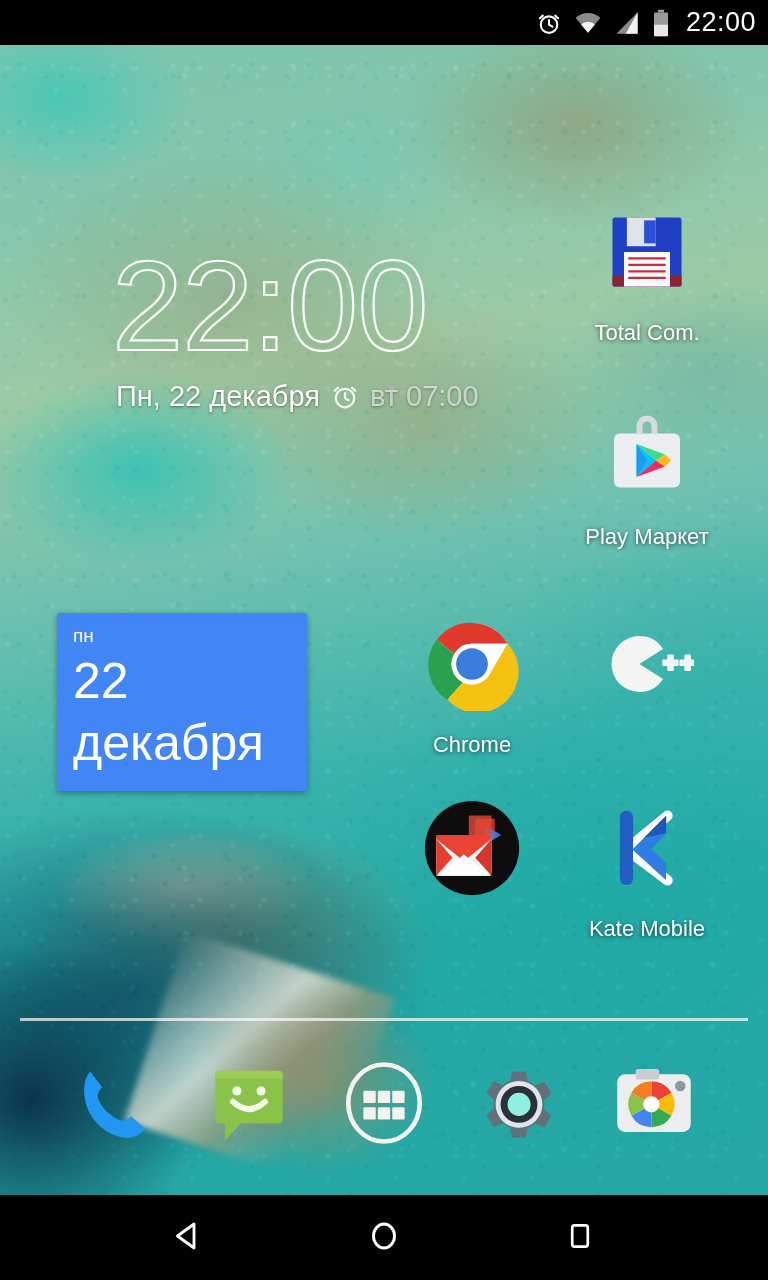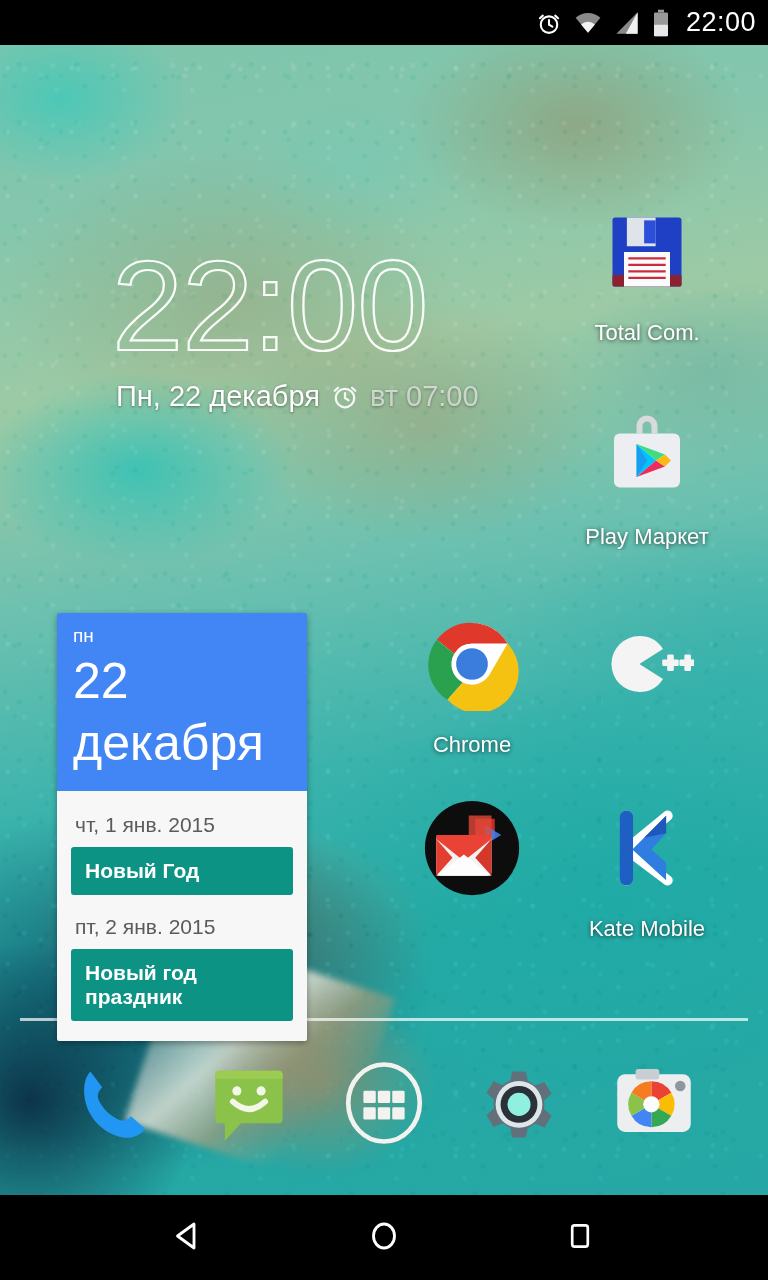--- a/index.html
+++ b/index.html
@@ -194,26 +194,20 @@
       </span>
       <span class="clock-alarm">вт 07:00</span>
     </div>
   </div>
 
   <div class="cal-widget">
     <div class="cal-header">
       <div class="cal-dow">пн</div>
       <div class="cal-date">22 декабря</div>
     </div>
-    <div class="cal-body">
-      <div class="cal-daylabel">чт, 1 янв. 2015</div>
-      <div class="cal-event">Новый Год</div>
-      <div class="cal-daylabel">пт, 2 янв. 2015</div>
-      <div class="cal-event">Новый год праздник</div>
-    </div>
   </div>
 
   <div class="app" style="left:562px; top:196px;">
     <div class="icon-box">
       <svg width="92" height="92" viewBox="0 0 64 64">
         <rect x="8" y="8" width="48" height="48" rx="2" fill="#1f3fc4"></rect>
         <rect x="8" y="48" width="48" height="8" rx="1" fill="#8c2230"></rect>
         <rect x="18" y="8" width="20" height="20" fill="#dfe3ea"></rect>
         <rect x="30" y="10" width="8" height="16" fill="#2b4fd8"></rect>
         <rect x="16" y="32" width="32" height="24" fill="#fbfbfb"></rect>

